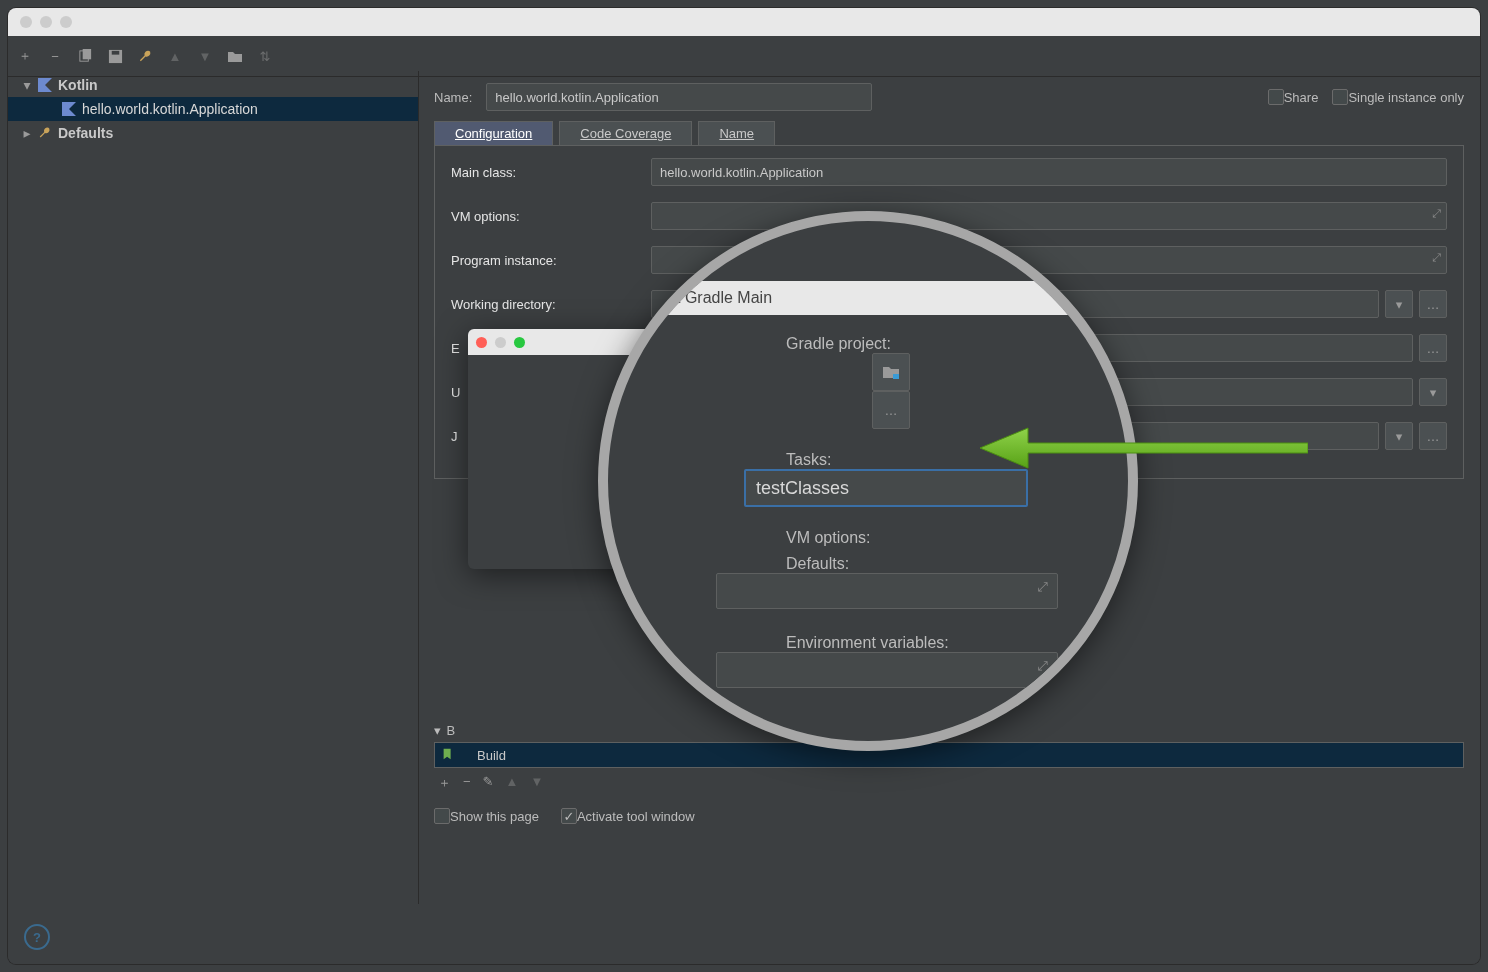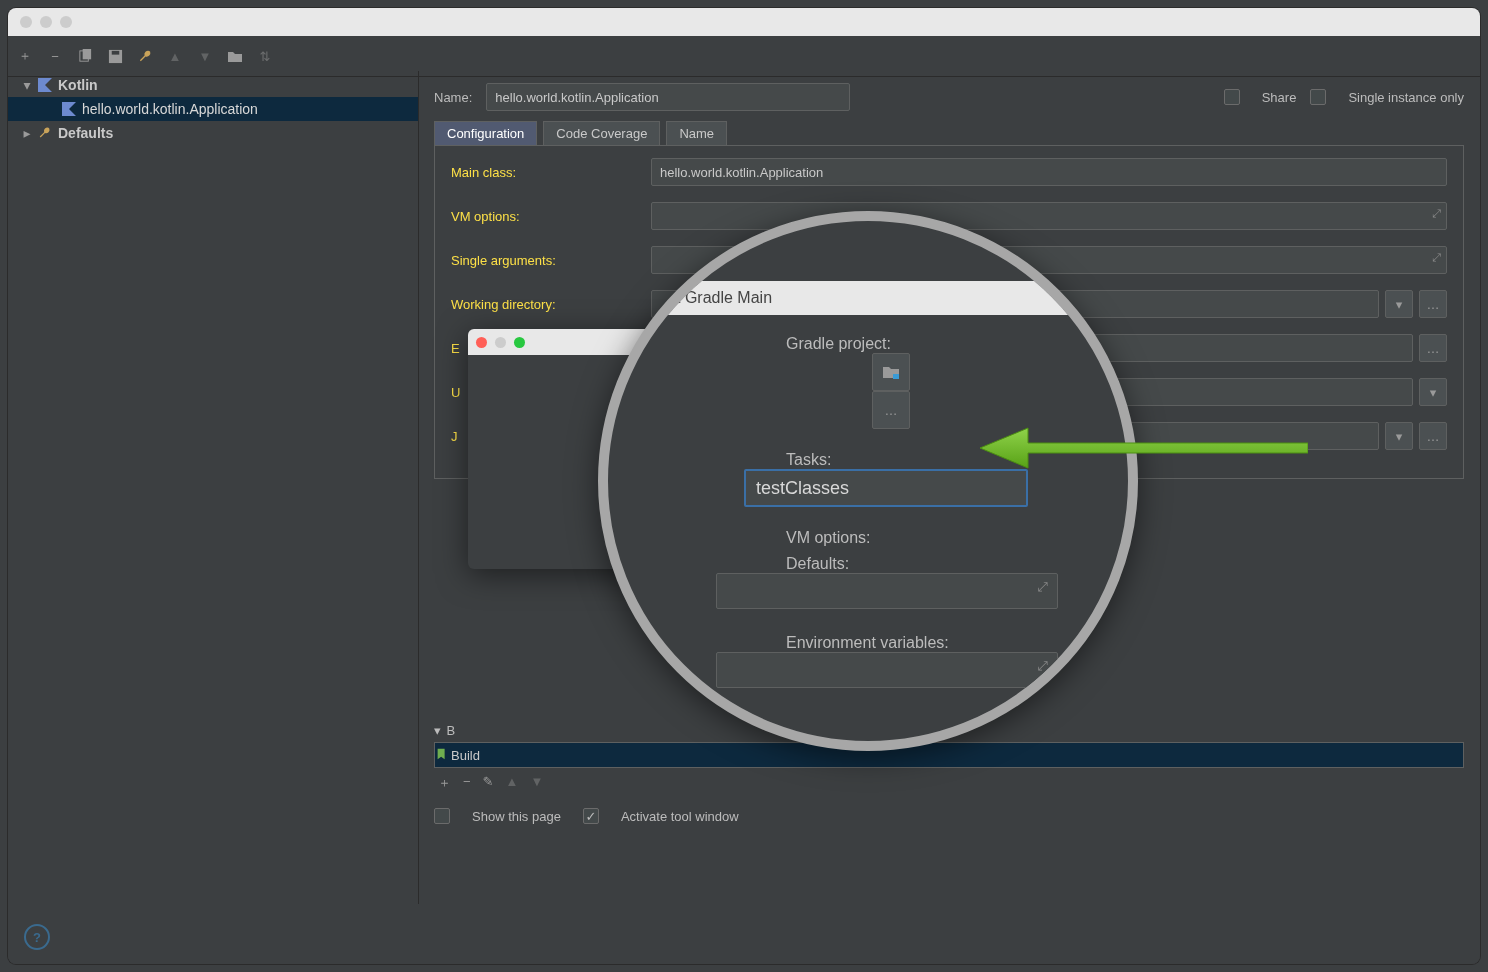--- a/index.html
+++ b/index.html
@@ -51,45 +51,45 @@
   .bold{font-weight:600;}
   .svg-kotlin{color:#6d8acf;}
   
   .main{position:absolute;top:35px;bottom:60px;left:410px;right:0;padding:6px 16px 0 16px;}
   .row{display:flex;align-items:center;gap:14px;margin-bottom:10px;}
   .lbl{color:#bcbcbc;}
   .txt{
     flex:1;background:#45494a;border:1px solid #5e6060;height:26px;
     color:#c9c9c9;padding:0 8px;border-radius:2px;font-size:13px;
   }
-  .chk{display:inline-flex;align-items:center;gap:22px;color:#bcbcbc;}
+  .chk{display:inline-flex;align-items:center;gap:0;color:#bcbcbc;}
   .chk .box{width:14px;height:14px;border:1px solid #6b6b6b;background:#43494a;border-radius:2px;display:inline-flex;align-items:center;justify-content:center;}
   .tabs{display:flex;gap:6px;margin-top:6px;margin-bottom:0;}
-  .tab{padding:4px 12px;background:#4b5052;color:#c9c9c9;border:1px solid #5e6060;border-bottom:none;}
+  .tab{padding:4px 20px;background:#4b5052;color:#c9c9c9;border:1px solid #5e6060;border-bottom:none;text-decoration:underline;}
   .tab.active{background:#515a71;color:#fff;}
   .config-panel{border:1px solid #5e6060;padding:12px 16px;}
   .cfg-row{display:flex;align-items:center;margin-bottom:16px;}
-  .cfg-lbl{width:200px;color:#fde047;}
+  .cfg-lbl{width:200px;color:#e5e5e5;}
   .cfg-field{flex:1;position:relative;display:flex;gap:6px;}
   .field{
     flex:1;background:#45494a;border:1px solid #5e6060;height:26px;
     color:#c9c9c9;padding:0 8px;border-radius:2px;font-size:13px;
   }
   .iconbtn{
     width:26px;height:26px;background:#4b5052;border:1px solid #5e6060;
     display:inline-flex;align-items:center;justify-content:center;color:#9a9a9a;border-radius:2px;
   }
   .expand-corner{position:absolute;right:6px;top:5px;color:#8a8a8a;font-size:11px;}
   
   .before{
     position:absolute;left:16px;right:16px;bottom:80px;
   }
   .before-head{display:flex;align-items:center;gap:6px;color:#bcbcbc;margin-bottom:4px;}
   .before-list{border:1px solid #5e6060;background:#3b3f41;}
-  .before-row{height:24px;display:flex;align-items:center;background:#0d293e;color:#c9c9c9;gap:2px;}
+  .before-row{height:24px;display:flex;align-items:center;background:#0d293e;color:#c9c9c9;padding-left:6px;gap:22px;}
   .before-tools{display:flex;gap:12px;padding:6px 4px;color:#9a9a9a;}
   .bchk{display:flex;gap:22px;margin-top:10px;}
   
   .footer{
     position:absolute;bottom:0;left:0;right:0;height:54px;
     display:flex;align-items:center;justify-content:flex-end;gap:14px;padding:0 18px;
     border-top:1px solid #2b2b2b;
   }
   .btn{min-width:80px;height:28px;border-radius:4px;display:inline-flex;align-items:center;justify-content:center;
     background:#4c5052;color:#cfcfcf;border:1px solid #5e6060;font-size:13px;}
@@ -236,21 +236,21 @@
             </div>
         </div>
         <div class="cfg-row">
           <div class="cfg-lbl">VM options:</div>
           <div class="cfg-field">
               <input class="field" style="">
               <span class="expand-corner">⤢</span>
             </div>
         </div>
         <div class="cfg-row">
-          <div class="cfg-lbl">Single arguments:</div>
+          <div class="cfg-lbl">Program instance:</div>
           <div class="cfg-field">
               <input class="field" style="">
               <span class="expand-corner">⤢</span>
             </div>
         </div>
         <div class="cfg-row">
           <div class="cfg-lbl">Working directory:</div>
           <div class="cfg-field">
             <input class="field" style="">
             <span class="iconbtn">▾</span>

